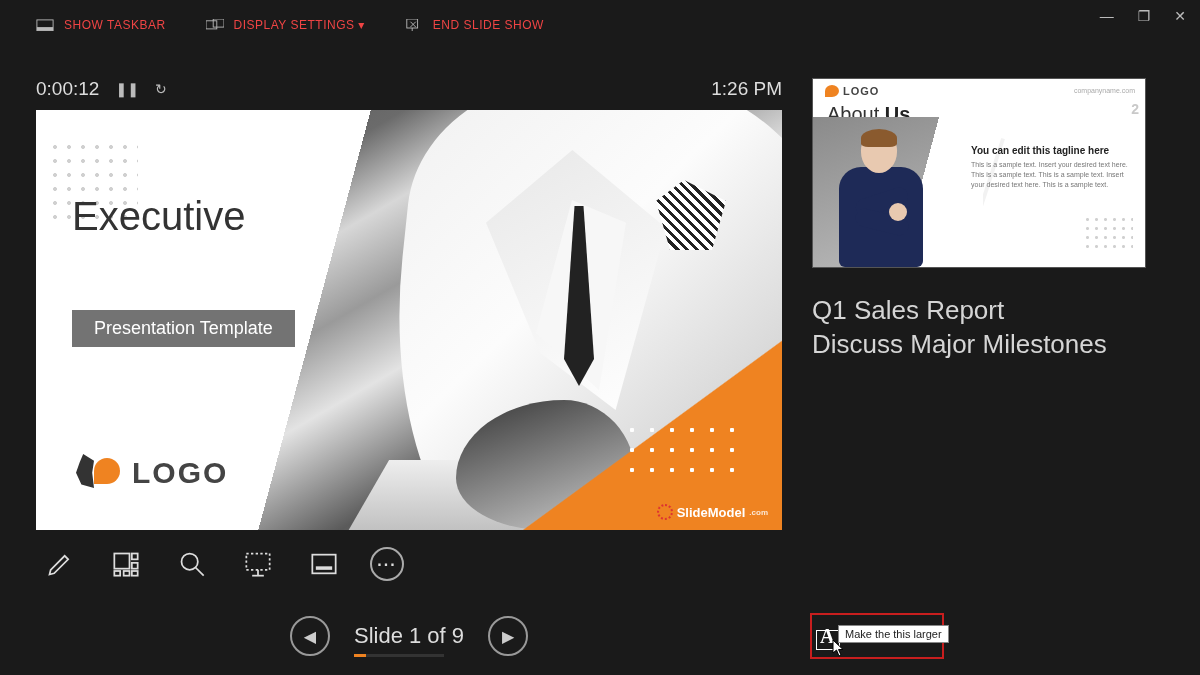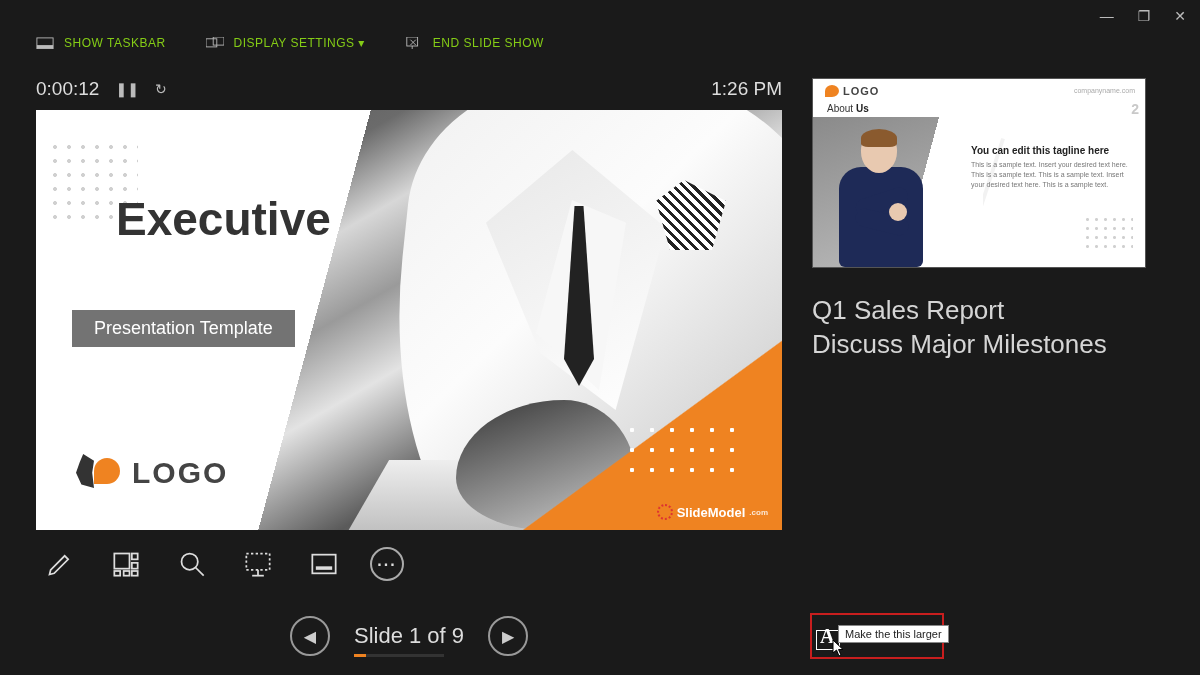--- a/index.html
+++ b/index.html
@@ -6,25 +6,25 @@
   body {
     width: 1200px; height: 675px;
     background: #1a1a1a;
     font-family: "Segoe UI", Arial, sans-serif;
     color: #ccc;
     overflow: hidden;
     position: relative;
   }
   
   .topbar {
-    display: flex; align-items: flex-end;
-    height: 50px; padding: 0 36px;
+    display: flex; align-items: center;
+    height: 50px; padding: 16px 36px;
     gap: 40px;
     font-size: 12px; letter-spacing: .5px;
-    color: #84cc16;
+    color: #ef4444;
   }
   .topbar .item { display: flex; align-items: center; gap: 10px; cursor: pointer; }
   .topbar .icn { width: 18px; height: 14px; display: inline-flex; align-items: center; justify-content: center; }
   .window-controls { position: absolute; top: 8px; right: 14px; display: flex; gap: 24px; color: #bbb; font-size: 14px; }
   .window-controls span { cursor: pointer; }
 
   
   .main { display: flex; padding: 28px 36px 0 36px; gap: 30px; }
   .left { flex: 0 0 746px; }
   .right { flex: 1; }
@@ -54,21 +54,21 @@
   .dots-grid {
     position: absolute; right: 40px; bottom: 50px;
     width: 120px; height: 60px;
     background-image: radial-gradient(#fff 2px, transparent 2.5px);
     background-size: 20px 20px;
   }
   .dots-grid.grey { left: 12px; top: 30px; right:auto; bottom:auto; width:90px; height:80px;
     background-image: radial-gradient(#d0d0d0 1.8px, transparent 2.2px);
     background-size: 14px 14px; }
   .slide-txt { position: absolute; left: 36px; top: 86px; color: #333; }
-  .slide-txt h1 { font-size: 46px; font-weight: 700; line-height: 1.02; margin-left: 44px; }
+  .slide-txt h1 { font-size: 40px; font-weight: 400; line-height: 1.02; }
   .slide-txt h2 { font-size: 46px; font-weight: 400; color: #6d6d6d; line-height: 1.02; }
   .tag {
     position: absolute; left: 36px; top: 200px;
     background: #737373; color: #fff; font-size: 18px;
     padding: 8px 22px;
   }
   .logo-bl { position: absolute; left: 40px; bottom: 38px; display: flex; align-items: center; gap: 12px; }
   .logo-mark {
     width: 44px; height: 38px; position: relative;
   }
@@ -144,21 +144,21 @@
   
   .right h3 { color:#d5d5d5; font-weight:400; font-size:20px; margin-bottom:10px;}
   .next-thumb {
     width:334px; height:190px; background:#fff; position:relative; overflow:hidden;
     border:1px solid #555;
   }
   .nt-logo { position:absolute; left:12px; top:6px; display:flex; align-items:center; gap:4px;}
   .nt-logo .m{width:14px;height:12px;background:#ef8321;border-radius:50% 50% 50% 0;}
   .nt-logo .t{font-size:11px;font-weight:800;color:#444;letter-spacing:1px;}
   .nt-comp { position:absolute; right:10px; top:8px; font-size:7px; color:#aaa;}
-  .nt-title { position:absolute; left:14px; top:24px; font-size:10px; color:#333;}
+  .nt-title { position:absolute; left:14px; top:24px; font-size:20px; color:#333;}
   .nt-title b{color:#222;}
   .nt-num {position:absolute; right:6px; top:22px; font-size:14px; color:#c9c9c9; font-weight:700;}
   .nt-person {
     position:absolute; left:0; bottom:0; width:170px; height:150px;
     background:
       linear-gradient(105deg, transparent 0 60%, #fff 60%),
       linear-gradient(160deg,#8a8a8a,#c0c0c0);
   }
   .nt-guy {
     position:absolute; left:18px; bottom:0; width:100px; height:140px;

